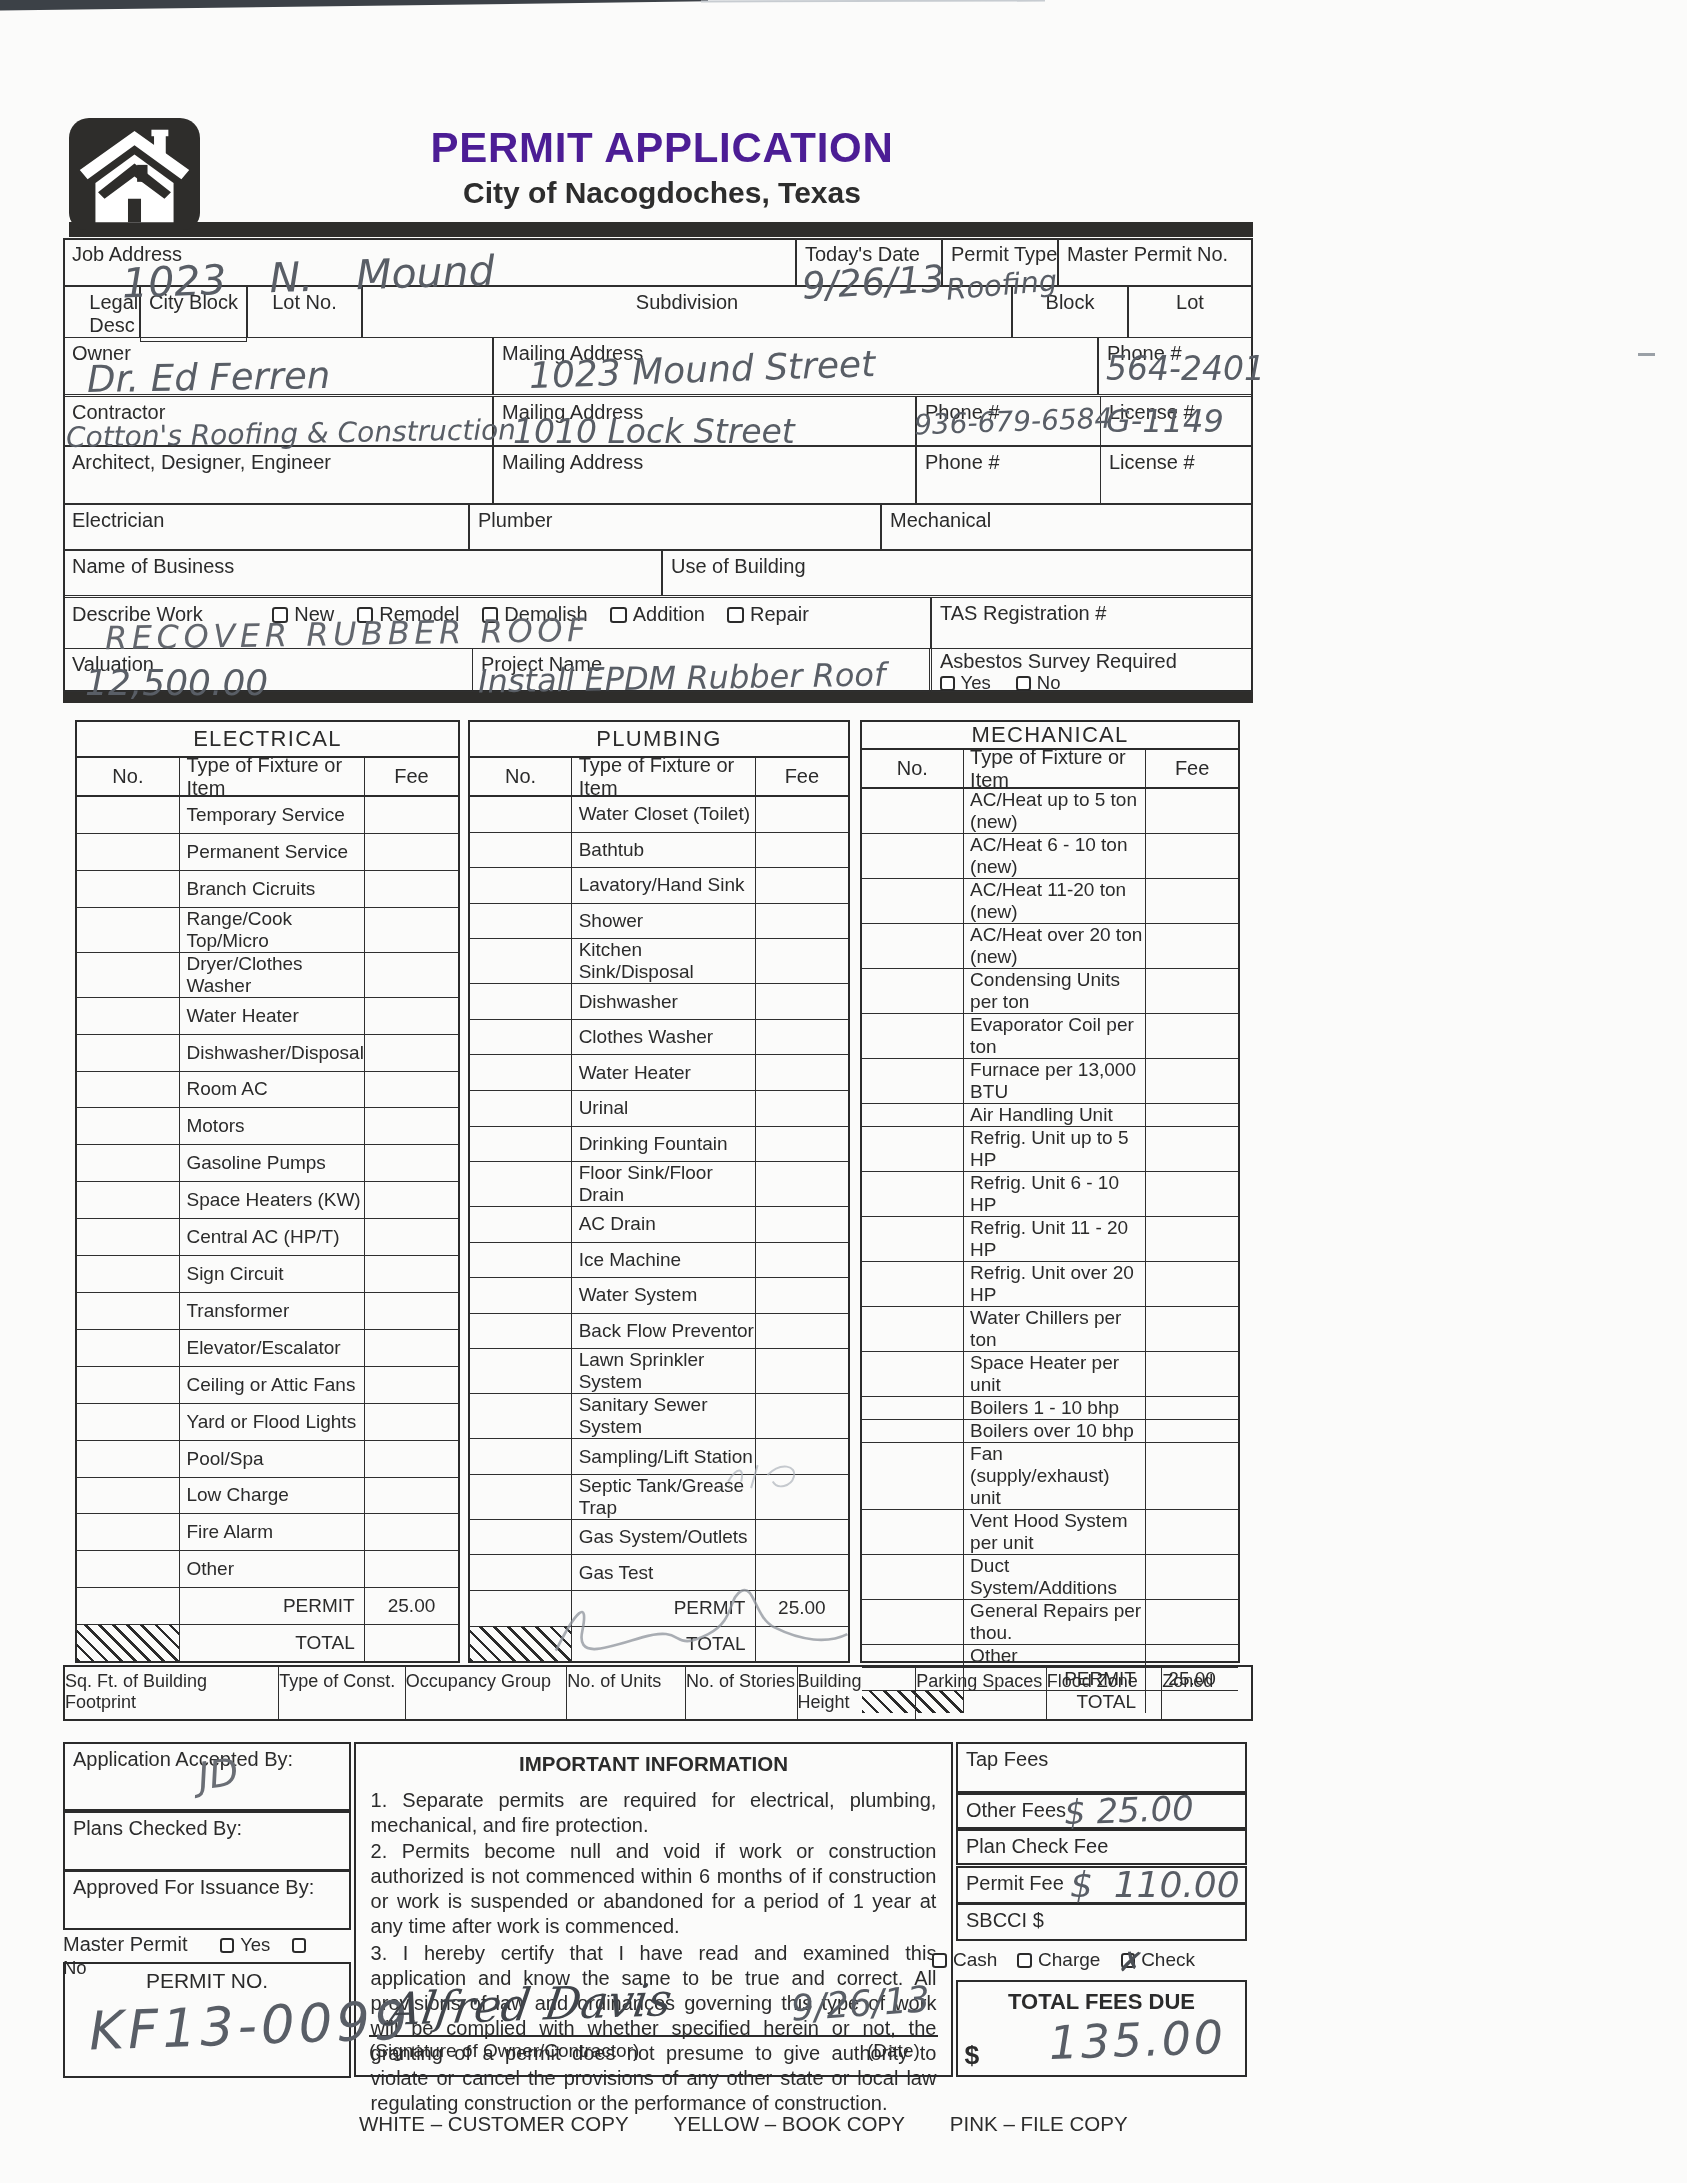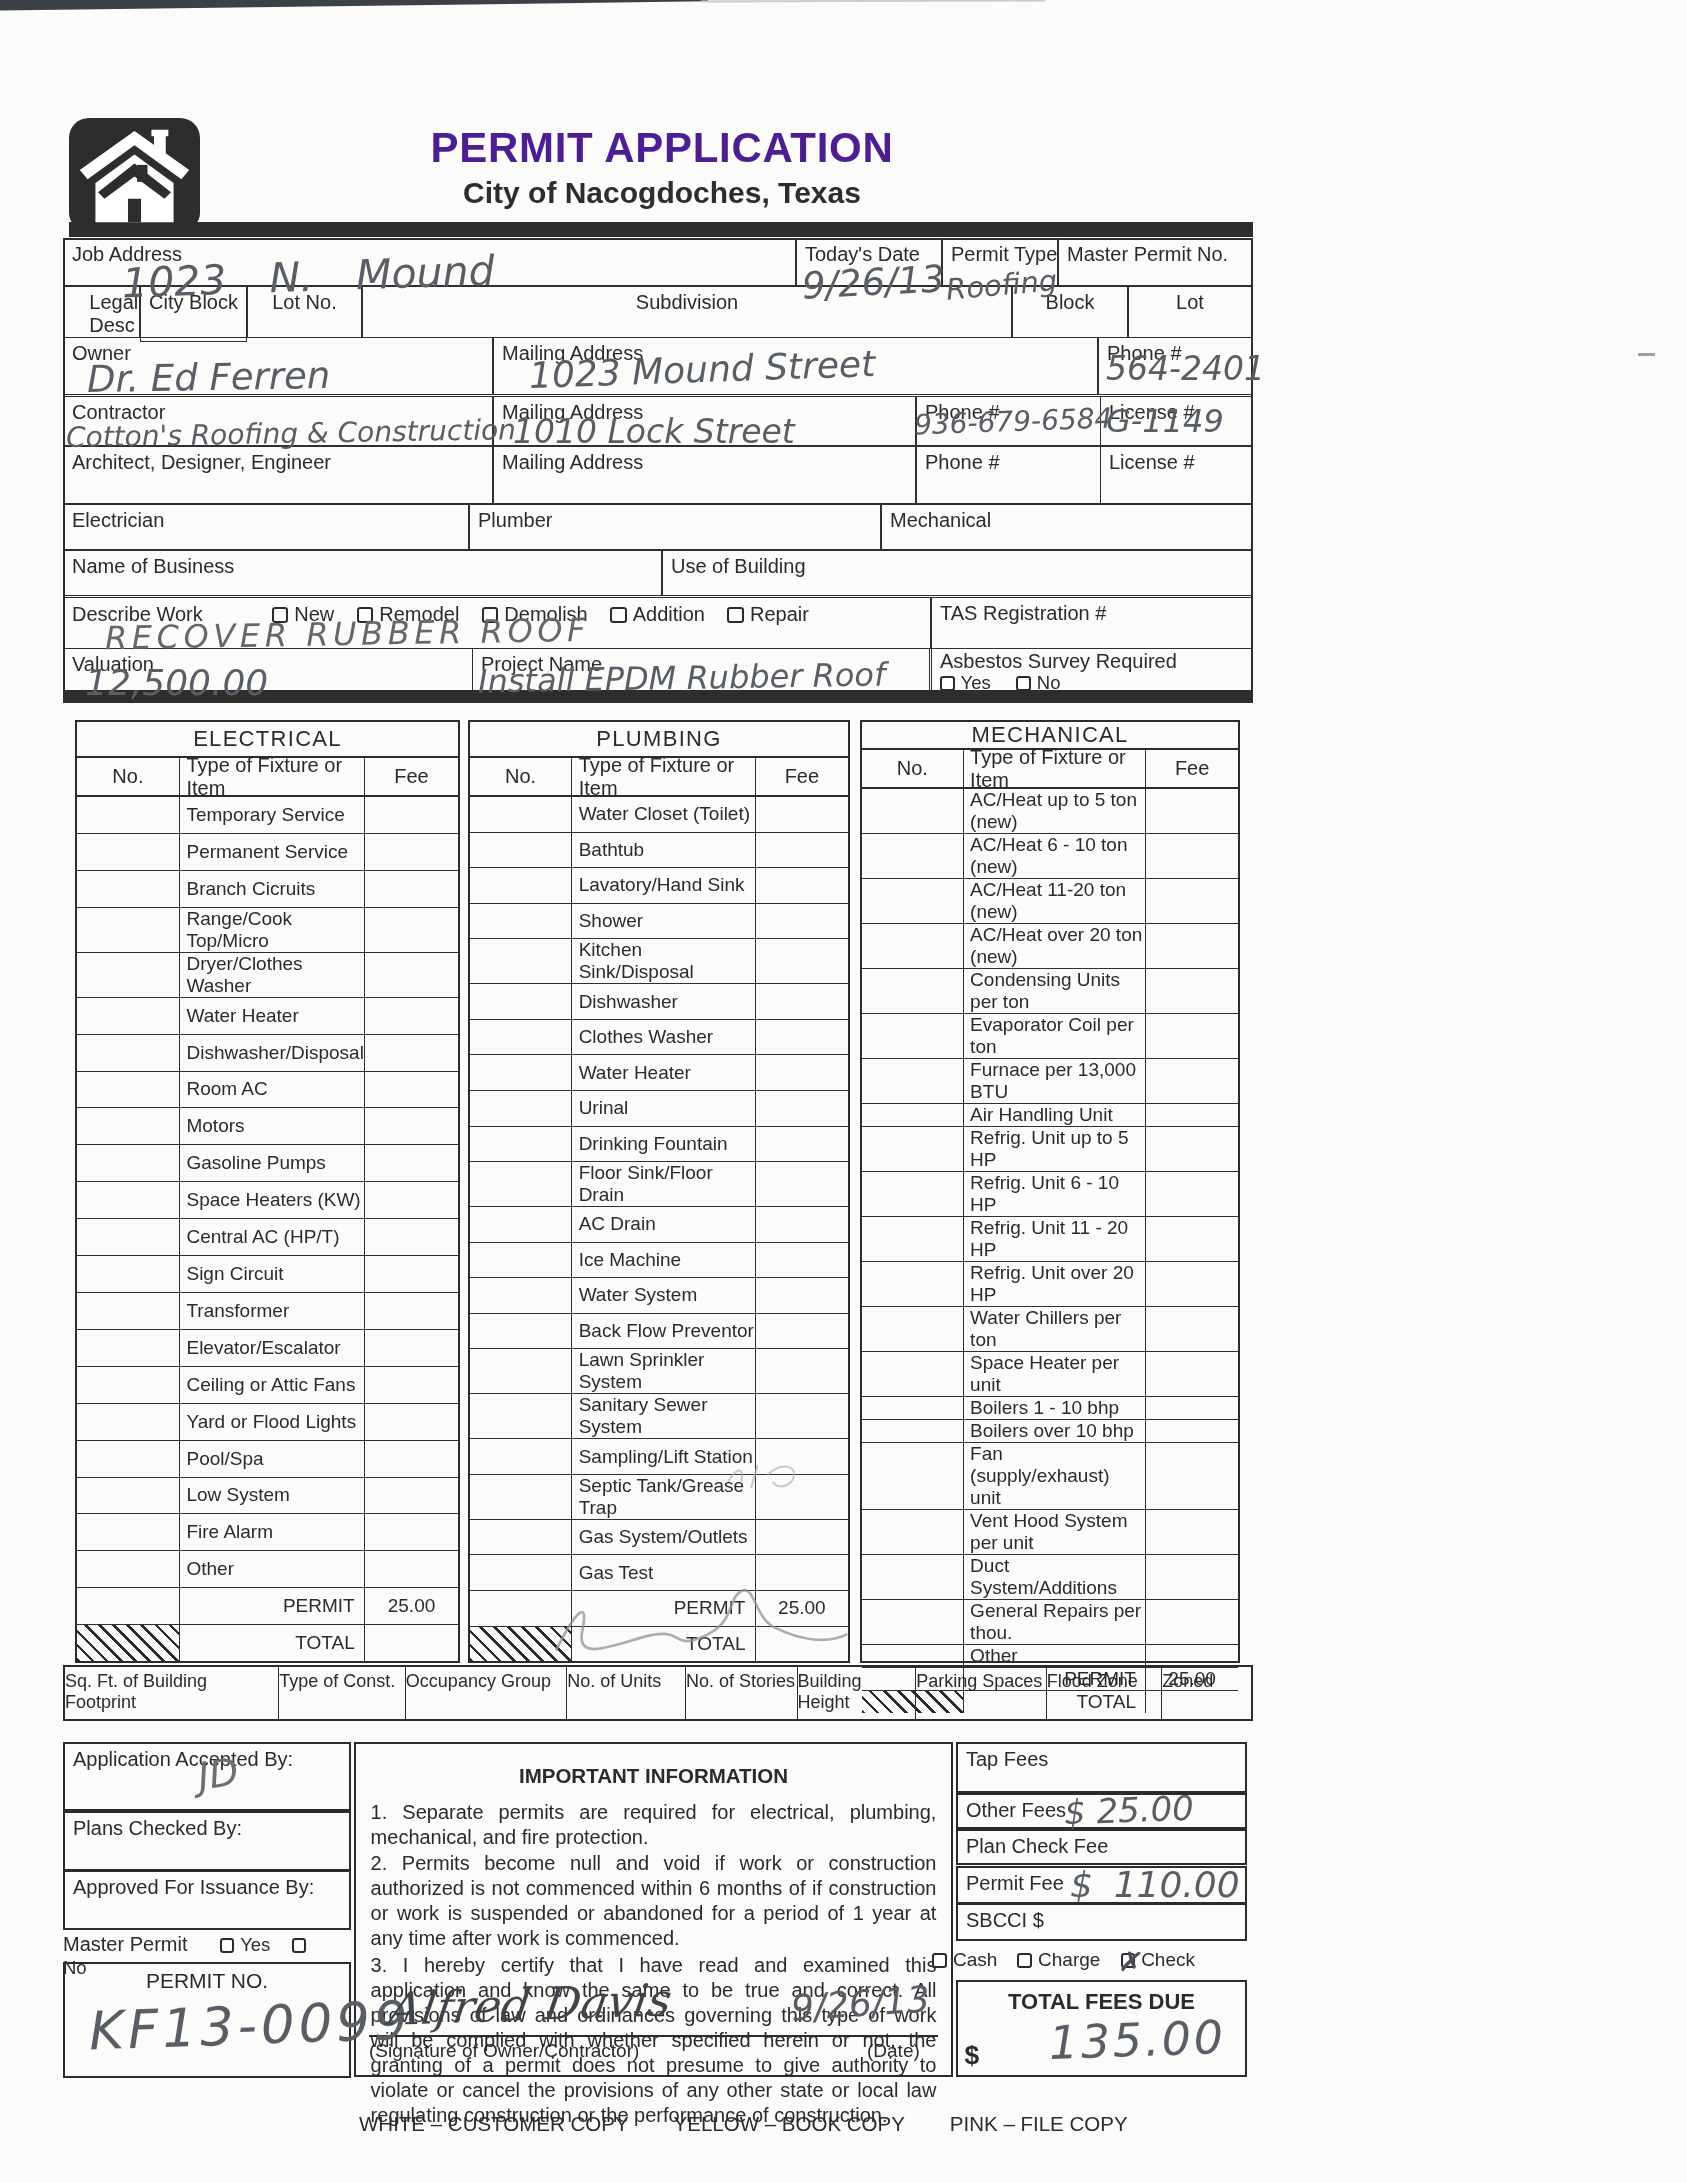--- a/index.html
+++ b/index.html
@@ -41,21 +41,21 @@
   .c-no{width:27%;border-right:1.3px solid #2f2f2f;box-sizing:border-box;display:flex;align-items:center;justify-content:center;}
   .c-type{width:48.6%;border-right:1.3px solid #2f2f2f;box-sizing:border-box;display:flex;align-items:center;padding-left:6.6px;}
   .c-fee{flex:1;display:flex;align-items:center;justify-content:center;}
   .c-type.right{justify-content:flex-end;padding-right:9.3px;padding-left:0;}
   .hatch{background:repeating-linear-gradient(45deg,#2b2b2b 0 2.6px,#fbfbfa 2.6px 10px);}
   
   #footprint{position:absolute;left:63px;top:1665px;width:1190px;height:56px;border:2.6px solid #2b2b2b;box-sizing:border-box;display:flex;}
   .fpcell{border-right:1.3px solid #2f2f2f;box-sizing:border-box;font-size:18px;text-align:left;padding-top:4px;}
   .fpcell:last-child{border-right:none;}
   
-  .info-head{font-size:20.5px;font-weight:bold;text-align:center;padding-top:20px;}
+  .info-head{font-size:20.5px;font-weight:bold;text-align:center;padding-top:8px;}
   .info-body{font-size:20px;line-height:25px;padding:12px 14.6px 0 14.6px;text-align:justify;}
   .info-body p{margin:0 0 1.3px 0;}
   .sigline{position:absolute;background:#2b2b2b;height:2px;}
   .footer{position:absolute;left:359px;top:2112px;font-size:20.5px;color:#2c2c2c;white-space:nowrap;}
   .footer span{margin-right:45px;}
   .svg-scribble{position:absolute;z-index:6;pointer-events:none;}
 </style>
 </head>
 <body>
 
@@ -291,21 +291,21 @@
         <div class="c-type">Yard or Flood Lights</div>
         <div class="c-fee"></div>
       </div>
       <div class="trow">
         <div class="c-no"></div>
         <div class="c-type">Pool/Spa</div>
         <div class="c-fee"></div>
       </div>
       <div class="trow">
         <div class="c-no"></div>
-        <div class="c-type">Low System</div>
+        <div class="c-type">Low Charge</div>
         <div class="c-fee"></div>
       </div>
       <div class="trow">
         <div class="c-no"></div>
         <div class="c-type">Fire Alarm</div>
         <div class="c-fee"></div>
       </div>
       <div class="trow">
         <div class="c-no"></div>
         <div class="c-type">Other</div>

